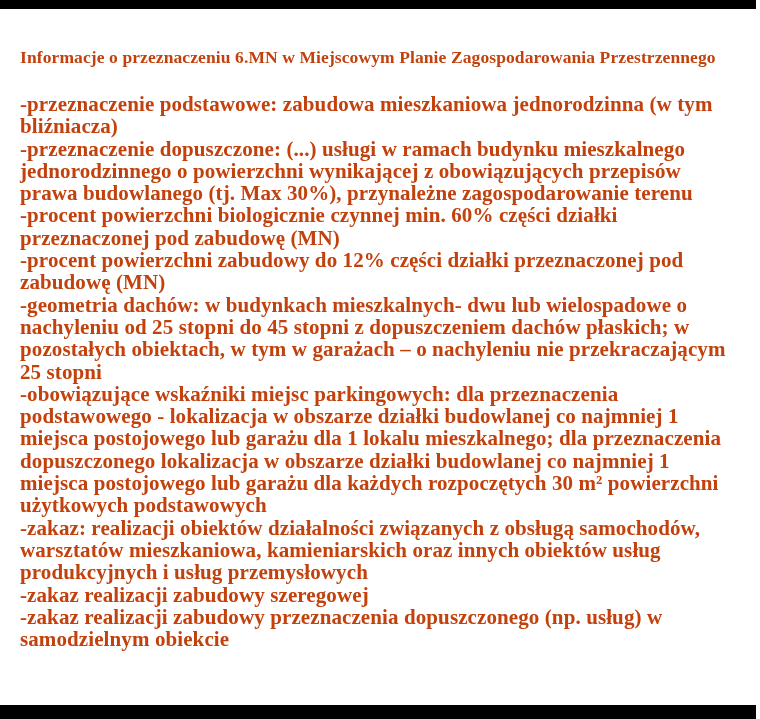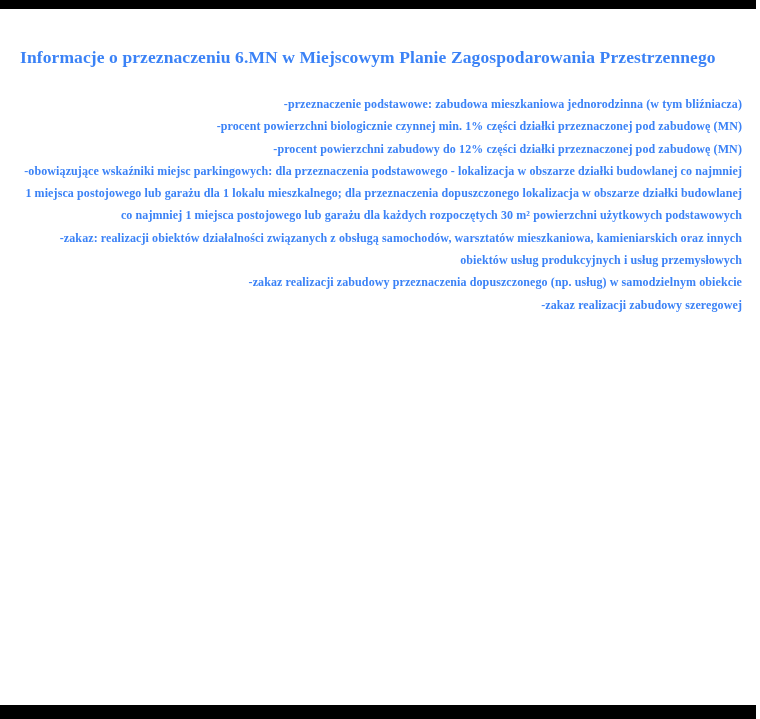--- a/index.html
+++ b/index.html
@@ -8,21 +8,21 @@
     background: #ffffff;
   }
   .page {
     position: relative;
     width: 756px;
     height: 719px;
     background: #ffffff;
     overflow: hidden;
     font-family: "Liberation Serif", "DejaVu Serif", serif;
     font-weight: bold;
-    color: #3b82f6;
+    color: #c2410c;
   }
   .edge-bar {
     position: absolute;
     left: 0;
     width: 100%;
     background: #000000;
     z-index: 5;
   }
   .edge-bar.top {
     top: 0;
@@ -40,45 +40,46 @@
     box-sizing: border-box;
     padding: 46px 18px 0 20px;
   }
   .doc-title {
     font-size: 17.5px;
     line-height: 23px;
     margin: 0 0 24px 0;
     letter-spacing: 0.1px;
   }
   .doc-body {
-    font-size: 12px;
+    font-size: 21px;
     line-height: 22.3px;
     letter-spacing: 0.1px;
-    text-align: right;
   }
   .para {
     margin: 0;
   }
 </style>
 </head>
 <body>
 
 <div class="page">
 
   <div class="edge-bar top"></div>
 
   <div class="content">
     <h1 class="doc-title">Informacje o przeznaczeniu 6.MN w Miejscowym Planie Zagospodarowania Przestrzennego</h1>
 
     <div class="doc-body">
       <div class="para">-przeznaczenie podstawowe: zabudowa mieszkaniowa jednorodzinna (w tym bliźniacza)</div>
-      <div class="para">-procent powierzchni biologicznie czynnej min. 1% części działki przeznaczonej pod zabudowę (MN)</div>
+      <div class="para">-przeznaczenie dopuszczone: (...) usługi w ramach budynku mieszkalnego jednorodzinnego o powierzchni wynikającej z obowiązujących przepisów prawa budowlanego (tj. Max 30%), przynależne zagospodarowanie terenu</div>
+      <div class="para">-procent powierzchni biologicznie czynnej min. 60% części działki przeznaczonej pod zabudowę (MN)</div>
       <div class="para">-procent powierzchni zabudowy do 12% części działki przeznaczonej pod zabudowę (MN)</div>
+      <div class="para">-geometria dachów: w budynkach mieszkalnych- dwu lub wielospadowe o nachyleniu od 25 stopni do 45 stopni z dopuszczeniem dachów płaskich; w pozostałych obiektach, w tym w garażach – o nachyleniu nie przekraczającym 25 stopni</div>
       <div class="para">-obowiązujące wskaźniki miejsc parkingowych: dla przeznaczenia podstawowego - lokalizacja w obszarze działki budowlanej co najmniej 1 miejsca postojowego lub garażu dla 1 lokalu mieszkalnego; dla przeznaczenia dopuszczonego lokalizacja w obszarze działki budowlanej co najmniej 1 miejsca postojowego lub garażu dla każdych rozpoczętych 30 m² powierzchni użytkowych podstawowych</div>
       <div class="para">-zakaz: realizacji obiektów działalności związanych z obsługą samochodów, warsztatów mieszkaniowa, kamieniarskich oraz innych obiektów usług produkcyjnych i usług przemysłowych</div>
+      <div class="para">-zakaz realizacji zabudowy szeregowej</div>
       <div class="para">-zakaz realizacji zabudowy przeznaczenia dopuszczonego (np. usług) w samodzielnym obiekcie</div>
-      <div class="para">-zakaz realizacji zabudowy szeregowej</div>
     </div>
   </div>
 
   <div class="edge-bar bottom"></div>
 
 </div>
 
 </body></html>

